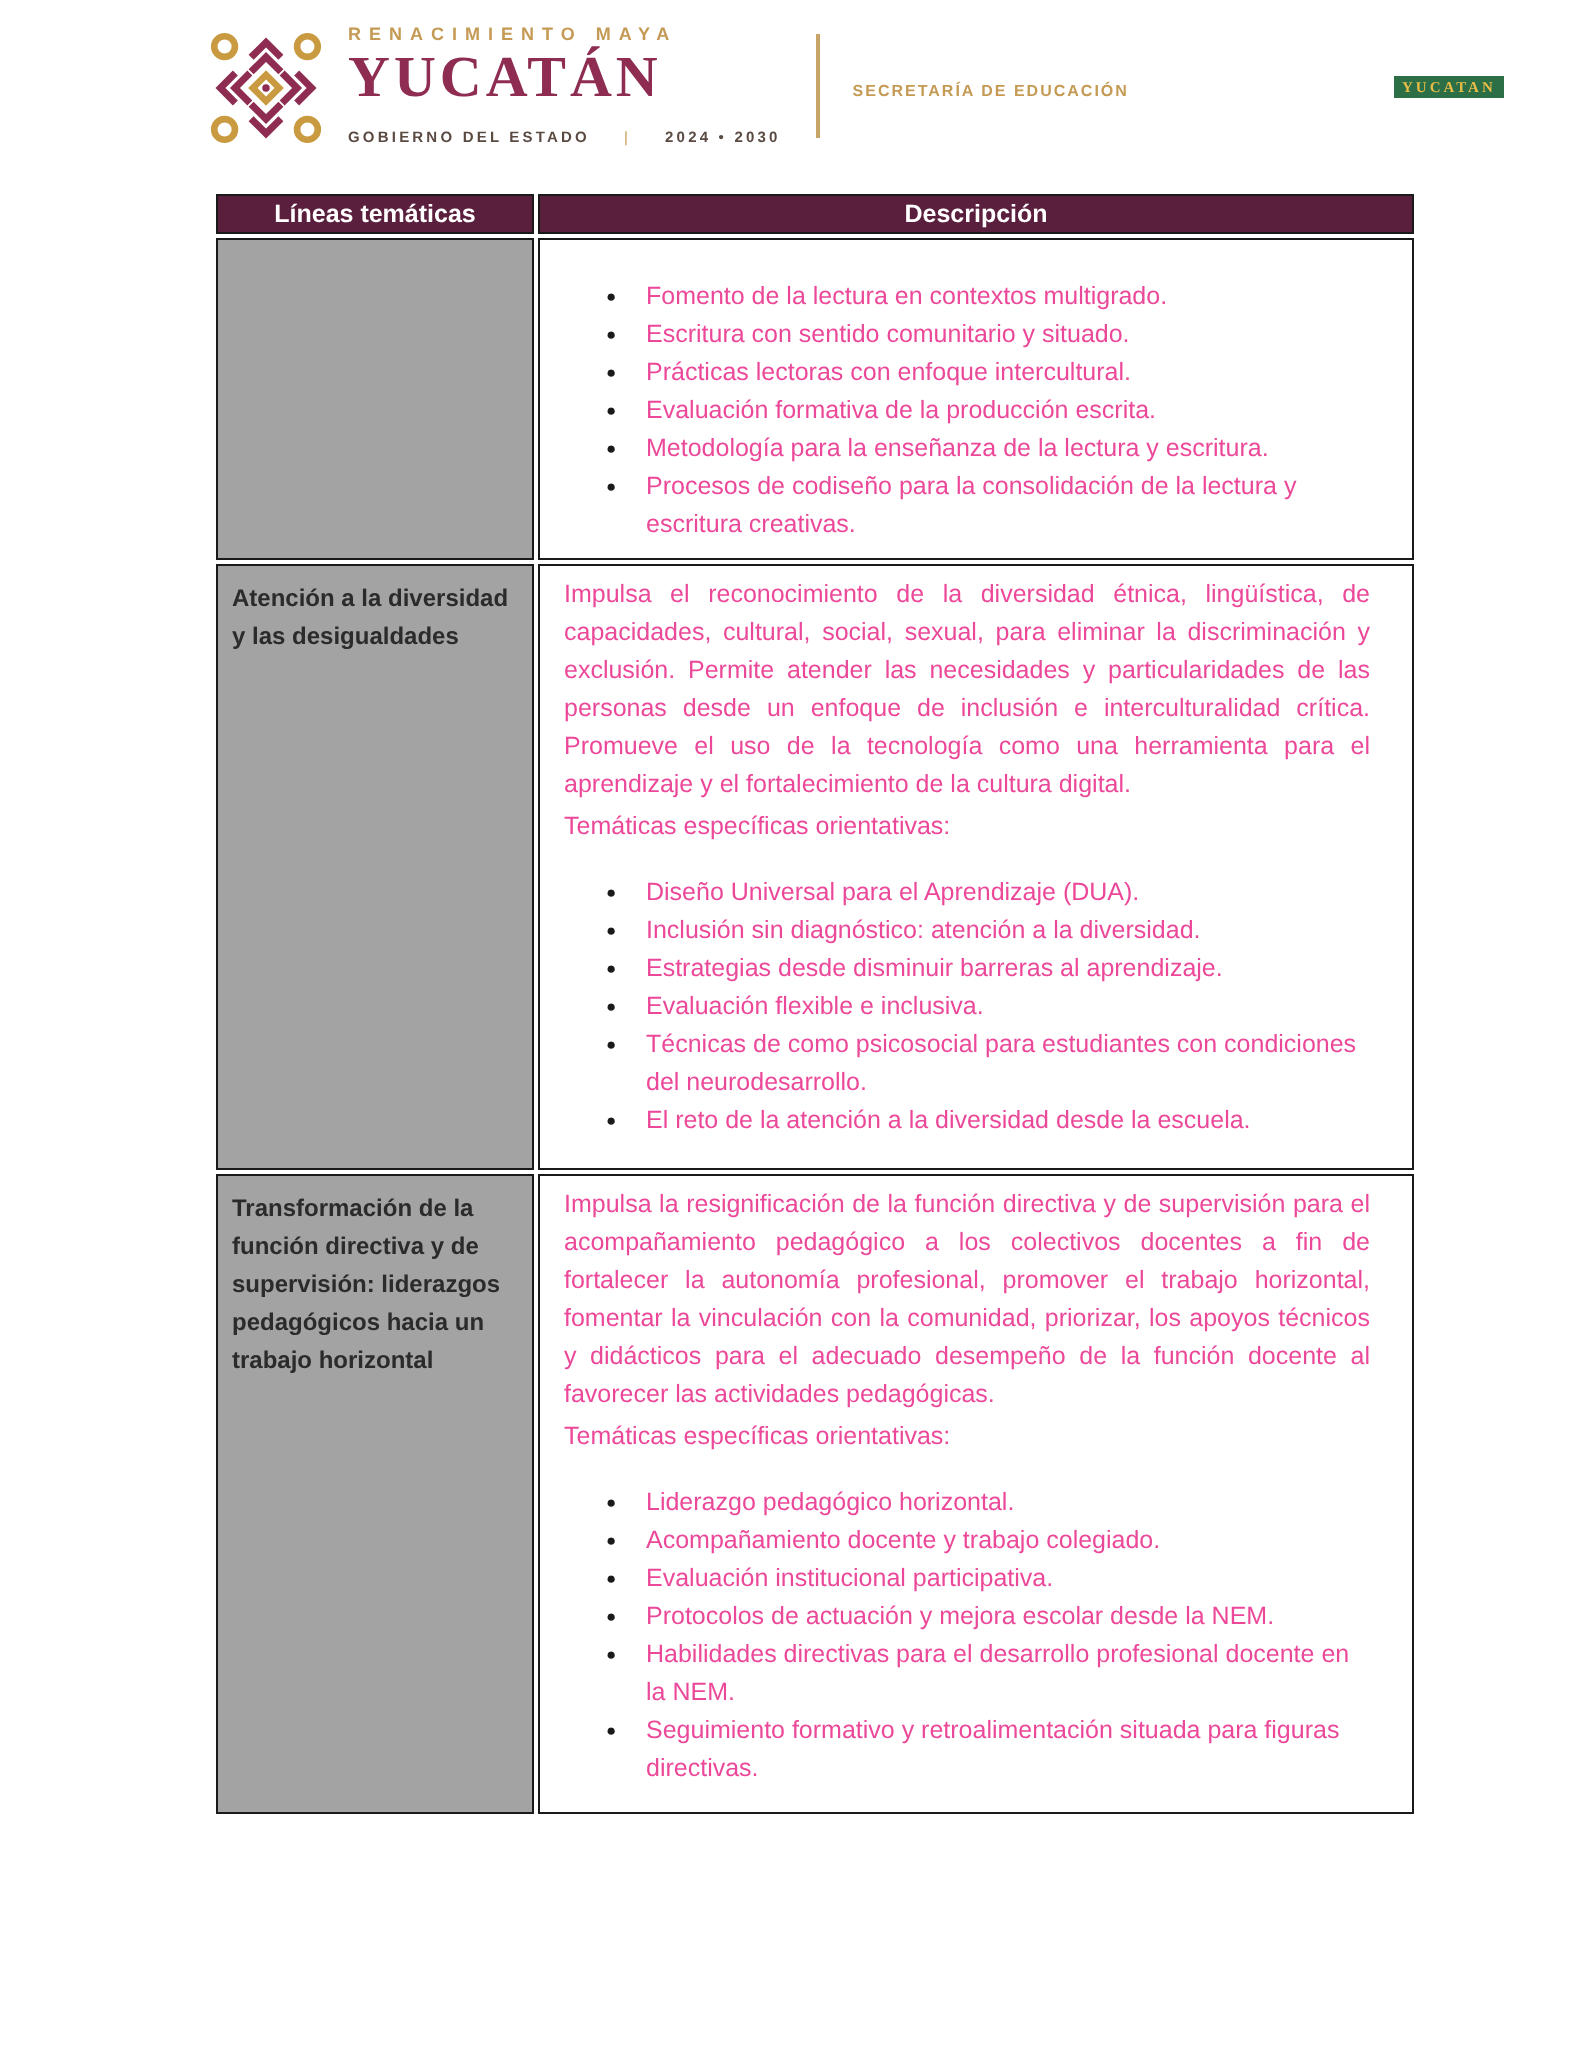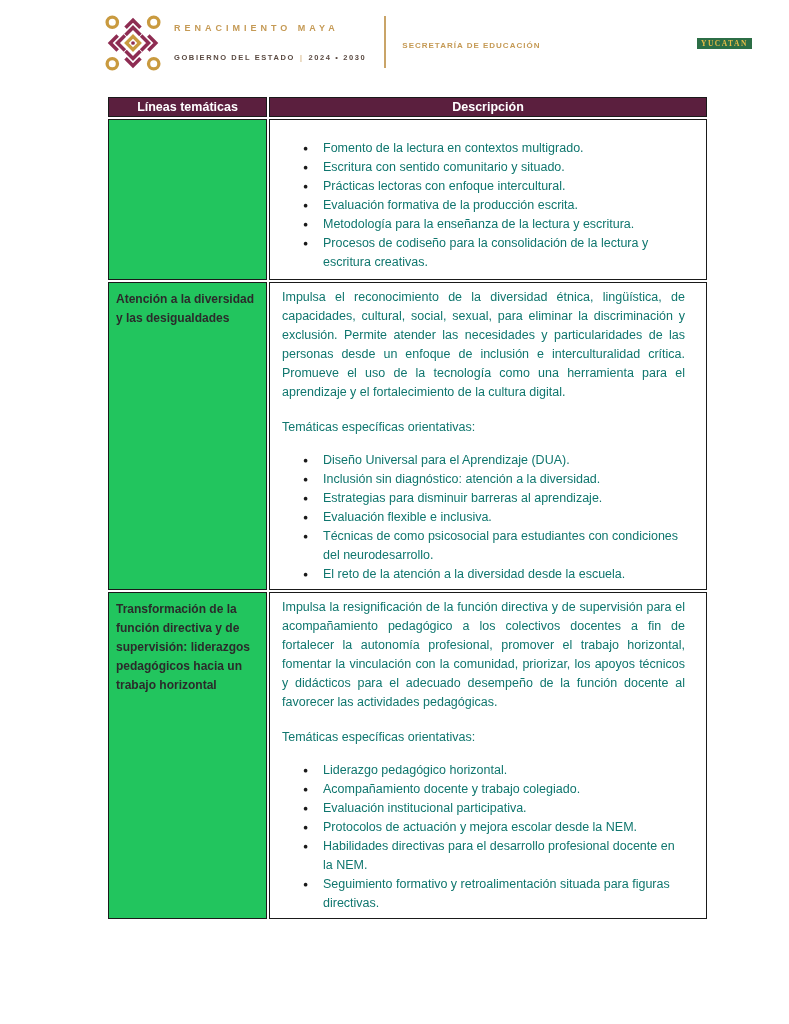--- a/index.html
+++ b/index.html
@@ -25,23 +25,23 @@
   .renacimiento {
     color: #c59a55; font-size: 9px; font-weight: bold;
     letter-spacing: 4px; margin-bottom: 2px;
   }
   .yucatan-word {
     font-family: "Liberation Serif", serif;
     color: #8e2c52; font-size: 29px; font-weight: bold;
     letter-spacing: 2px; line-height: 30px;
   }
   .gobierno-line {
-    margin-top: 20px; font-size: 7.5px; font-weight: bold;
+    margin-top: 10px; font-size: 7.5px; font-weight: bold;
     color: #5a4a42; letter-spacing: 1.6px;
-    display: flex; align-items: center; gap: 5px; justify-content: flex-end;
+    display: flex; align-items: center; gap: 17px; justify-content: flex-end;
   }
   .gobierno-line .pipe { color: #c59a55; font-weight: normal; }
   .vdivider {
     width: 2px; height: 52px; background: #c9a468;
     margin: 0 16px 0 18px;
   }
   .segey-block { padding-top: 4px; }
   .segey-word {
     font-family: "Liberation Serif", serif;
     color: #8e2c52; font-size: 27px; font-weight: bold;
@@ -73,35 +73,35 @@
     background: #5b1f3e; color: #ffffff;
     border: 1.5px solid #1a1a1a;
     font-size: 12.5px; font-weight: bold;
     height: 20px; text-align: center; vertical-align: middle;
     padding: 2px 4px;
   }
   .doc-table td {
     border: 1.5px solid #1a1a1a; vertical-align: top;
   }
   td.tema {
-    background: #22c55e;
+    background: #a3a3a3;
     font-weight: bold; color: #2b2b2b;
     font-size: 12px; line-height: 19px;
     padding: 7px 5px 20px 7px;
   }
   td.desc {
     background: #ffffff;
-    font-size: 12.5px; line-height: 19px; color: #0f766e;
+    font-size: 12.5px; line-height: 19px; color: #ec4899;
     padding: 5px 21px 5px 12px;
   }
   td.r1 { height: 161px; }
   td.r2 { height: 303px; }
   td.r3 { height: 320px; }
   td.desc p.body-par { text-align: justify; }
-  td.desc p.sub { margin-top: 16px; text-align: left; }
+  td.desc p.sub { margin-top: 2px; text-align: left; }
   td.desc ul {
     list-style: none; margin-top: 14px; padding-left: 41px;
   }
   td.desc ul li {
     position: relative; text-align: left; padding-right: 4px;
   }
   td.desc ul li::before {
     content: "\25CF";
     position: absolute; left: -20px; top: 0;
     font-size: 8.5px; color: #1a1a1a;
@@ -131,20 +131,21 @@
           <path d="M12 22 L6 28 L12 34"></path>
           <path d="M19 22 L13 28 L19 34"></path>
           <path d="M44 22 L50 28 L44 34"></path>
           <path d="M37 22 L43 28 L37 34"></path>
         </g>
         <circle cx="28" cy="28" r="1.8" fill="#8e2c52"></circle>
       </svg>
 
       <div class="brand-text">
         <div class="renacimiento">RENACIMIENTO MAYA</div>
+        <div class="yucatan-word">YUCATÁN</div>
         <div class="gobierno-line">
           <span>GOBIERNO DEL ESTADO</span>
           <span class="pipe">|</span>
           <span>2024 • 2030</span>
         </div>
       </div>
 
       <div class="vdivider"></div>
 
       <div class="segey-block">
@@ -220,21 +221,21 @@
       </tr>
 
       <tr>
         <td class="tema r2">Atención a la diversidad y las desigualdades</td>
         <td class="desc r2">
           <p class="body-par">Impulsa el reconocimiento de la diversidad étnica, lingüística, de capacidades, cultural, social, sexual, para eliminar la discriminación y exclusión. Permite atender las necesidades y particularidades de las personas desde un enfoque de inclusión e interculturalidad crítica. Promueve el uso de la tecnología como una herramienta para el aprendizaje y el fortalecimiento de la cultura digital.</p>
           <p class="sub">Temáticas específicas orientativas:</p>
           <ul>
             <li>Diseño Universal para el Aprendizaje (DUA).</li>
             <li>Inclusión sin diagnóstico: atención a la diversidad.</li>
-            <li>Estrategias para disminuir barreras al aprendizaje.</li>
+            <li>Estrategias desde disminuir barreras al aprendizaje.</li>
             <li>Evaluación flexible e inclusiva.</li>
             <li>Técnicas de como psicosocial para estudiantes con condiciones del neurodesarrollo.</li>
             <li>El reto de la atención a la diversidad desde la escuela.</li>
           </ul>
         </td>
       </tr>
 
       <tr>
         <td class="tema r3">Transformación de la función directiva y de supervisión: liderazgos pedagógicos hacia un trabajo horizontal</td>
         <td class="desc r3">

